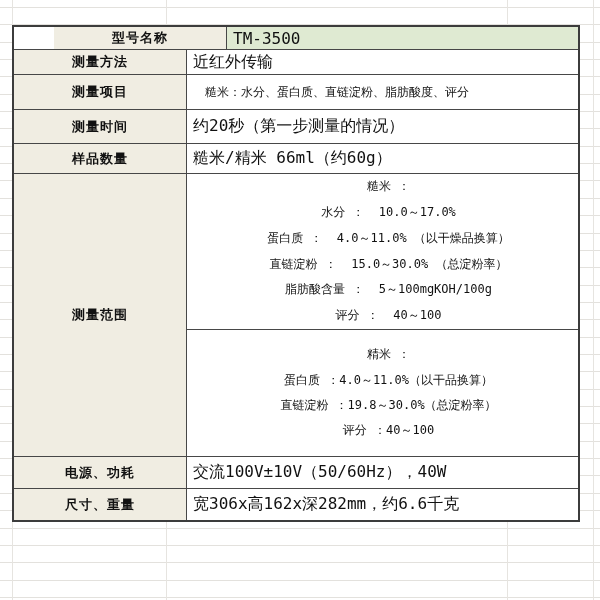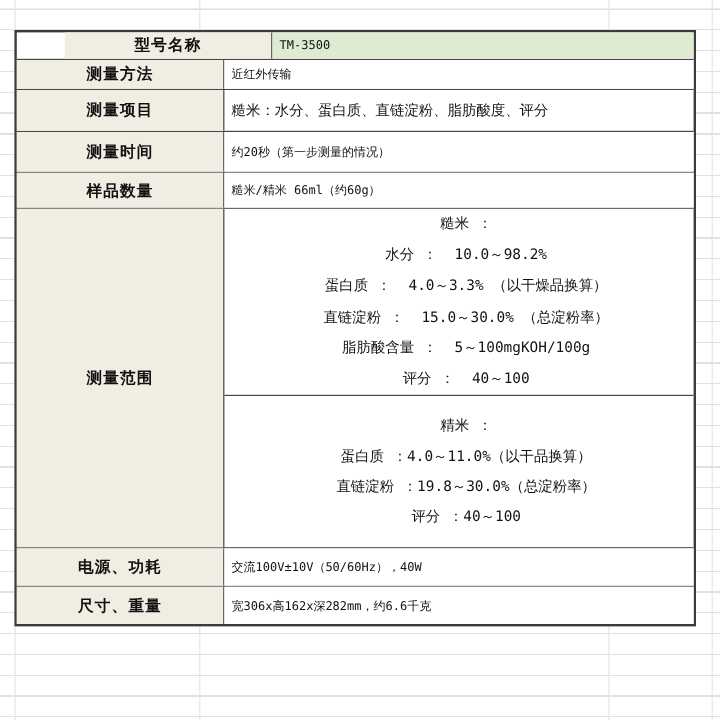--- a/index.html
+++ b/index.html
@@ -25,33 +25,33 @@
   .row{display:flex;align-items:stretch;}
   .row + .row{border-top:1px solid #474747;}
   .lab{
     width:173px;flex:0 0 173px;background:#f0ede2;
     display:flex;align-items:center;justify-content:center;
     font-weight:bold;font-size:13px;letter-spacing:1px;
     border-right:1px solid #474747;box-sizing:border-box;
   }
   .val{
     flex:1;display:flex;align-items:center;
-    padding-left:6px;font-size:10px;background:#ffffff;
+    padding-left:6px;font-size:16px;background:#ffffff;
   }
   .val.green{background:#dfead2;}
   .vstack{flex:1;display:flex;flex-direction:column;}
   .sub{display:flex;align-items:center;padding-left:6px;font-size:12px;box-sizing:border-box;}
   .sub + .sub{border-top:1px solid #474747;}
   .rangecell{display:flex;flex-direction:column;justify-content:center;padding-left:12px;}
   .rline{font-size:12px;white-space:pre;}
   .g1 .rline{line-height:25.8px;}
   .g2 .rline{line-height:25.4px;}
 
   .h-r1{height:22px;margin-left:40px;} .h-r2{height:24px;}
-  .h-r3a{height:34px;} .h-r3b{height:25px;}
+  .h-r3a{height:34px;margin-left:12px;} .h-r3b{height:25px;}
   .h-r4{height:33px;} .h-r5{height:29px;}
   .h-r6a{height:155px;} .h-r6b{height:127px;}
   .h-r7{height:31px;} .h-r8{height:31px;}
 </style>
 </head>
 <body>
 
 <div class="sheet">
   <div class="vgrid vg1"></div>
   <div class="vgrid vg2"></div>
@@ -85,22 +85,22 @@
     <div class="row h-r5">
       <div class="lab">样品数量</div>
       <div class="val">糙米/精米 66ml（约60g）</div>
     </div>
 
     <div class="row">
       <div class="lab">测量范围</div>
       <div class="vstack">
         <div class="sub rangecell g1 h-r6a">
           <div class="rline">糙米 ：</div>
-          <div class="rline">水分 ：  10.0～98.2%</div>
-          <div class="rline">蛋白质 ：  4.0～3.3% （以干燥品换算）</div>
+          <div class="rline">水分 ：  10.0～17.0%</div>
+          <div class="rline">蛋白质 ：  4.0～11.0% （以干燥品换算）</div>
           <div class="rline">直链淀粉 ：  15.0～30.0% （总淀粉率）</div>
           <div class="rline">脂肪酸含量 ：  5～100mgKOH/100g</div>
           <div class="rline">评分 ：  40～100</div>
         </div>
         <div class="sub rangecell g2 h-r6b">
           <div class="rline">精米 ：</div>
           <div class="rline">蛋白质 ：4.0～11.0%（以干品换算）</div>
           <div class="rline">直链淀粉 ：19.8～30.0%（总淀粉率）</div>
           <div class="rline">评分 ：40～100</div>
         </div>

